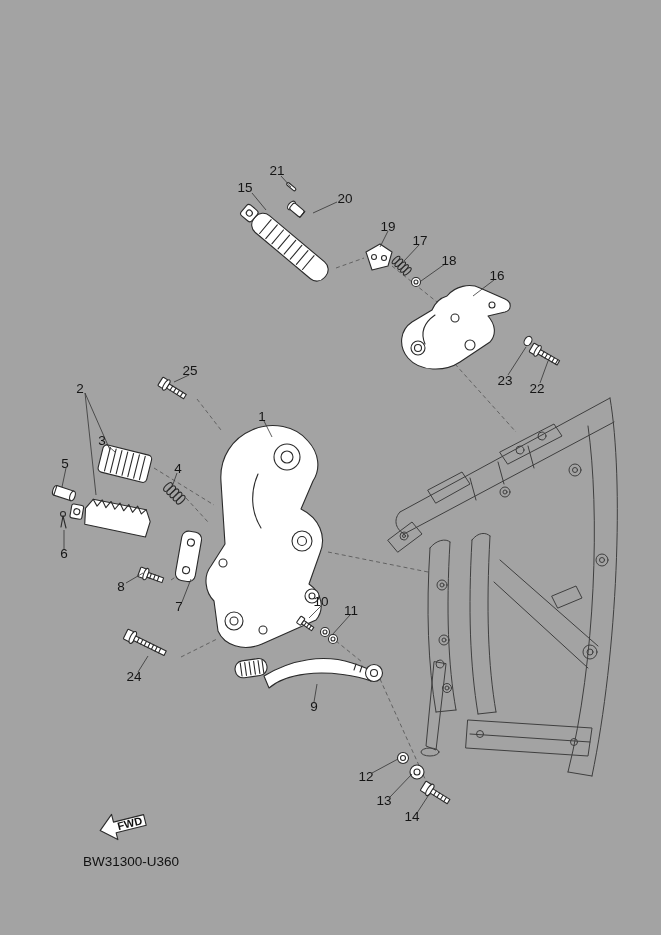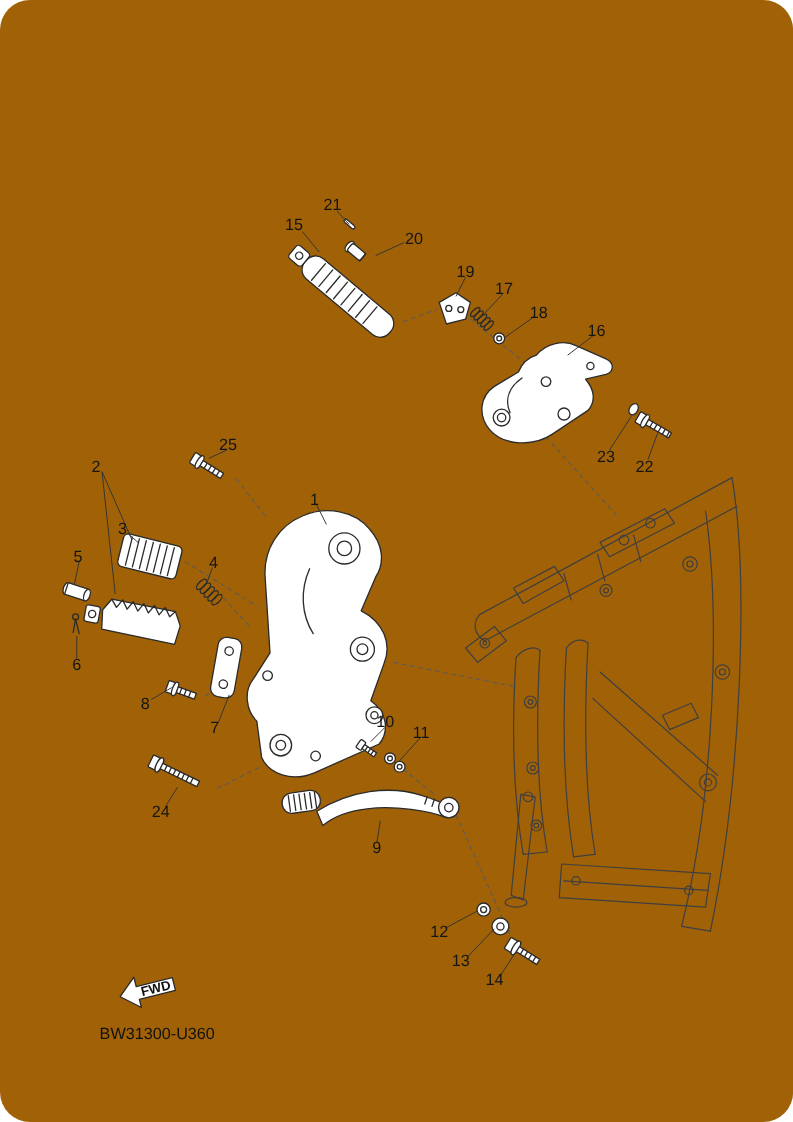--- a/index.html
+++ b/index.html
@@ -1,18 +1,18 @@
 <!DOCTYPE html>
 <html><head>
 <meta charset="utf-8">
 <style>
   html,body { margin:0; padding:0; background:#ffffff; }
   .canvas {
-    position:relative; width:661px; height:935px; background:#a16207;
-    font-family:"Liberation Sans", sans-serif; overflow:hidden;border-radius:25px;
+    position:relative; width:661px; height:935px; background:#a3a3a3;
+    font-family:"Liberation Sans", sans-serif; overflow:hidden;
   }
   svg text.part {
     font-family:"Liberation Sans", sans-serif;
     font-size:13.5px; fill:#151515;
   }
   svg text.code {
     font-family:"Liberation Sans", sans-serif;
     font-size:13.5px; fill:#111;
   }
   svg text.fwd {

